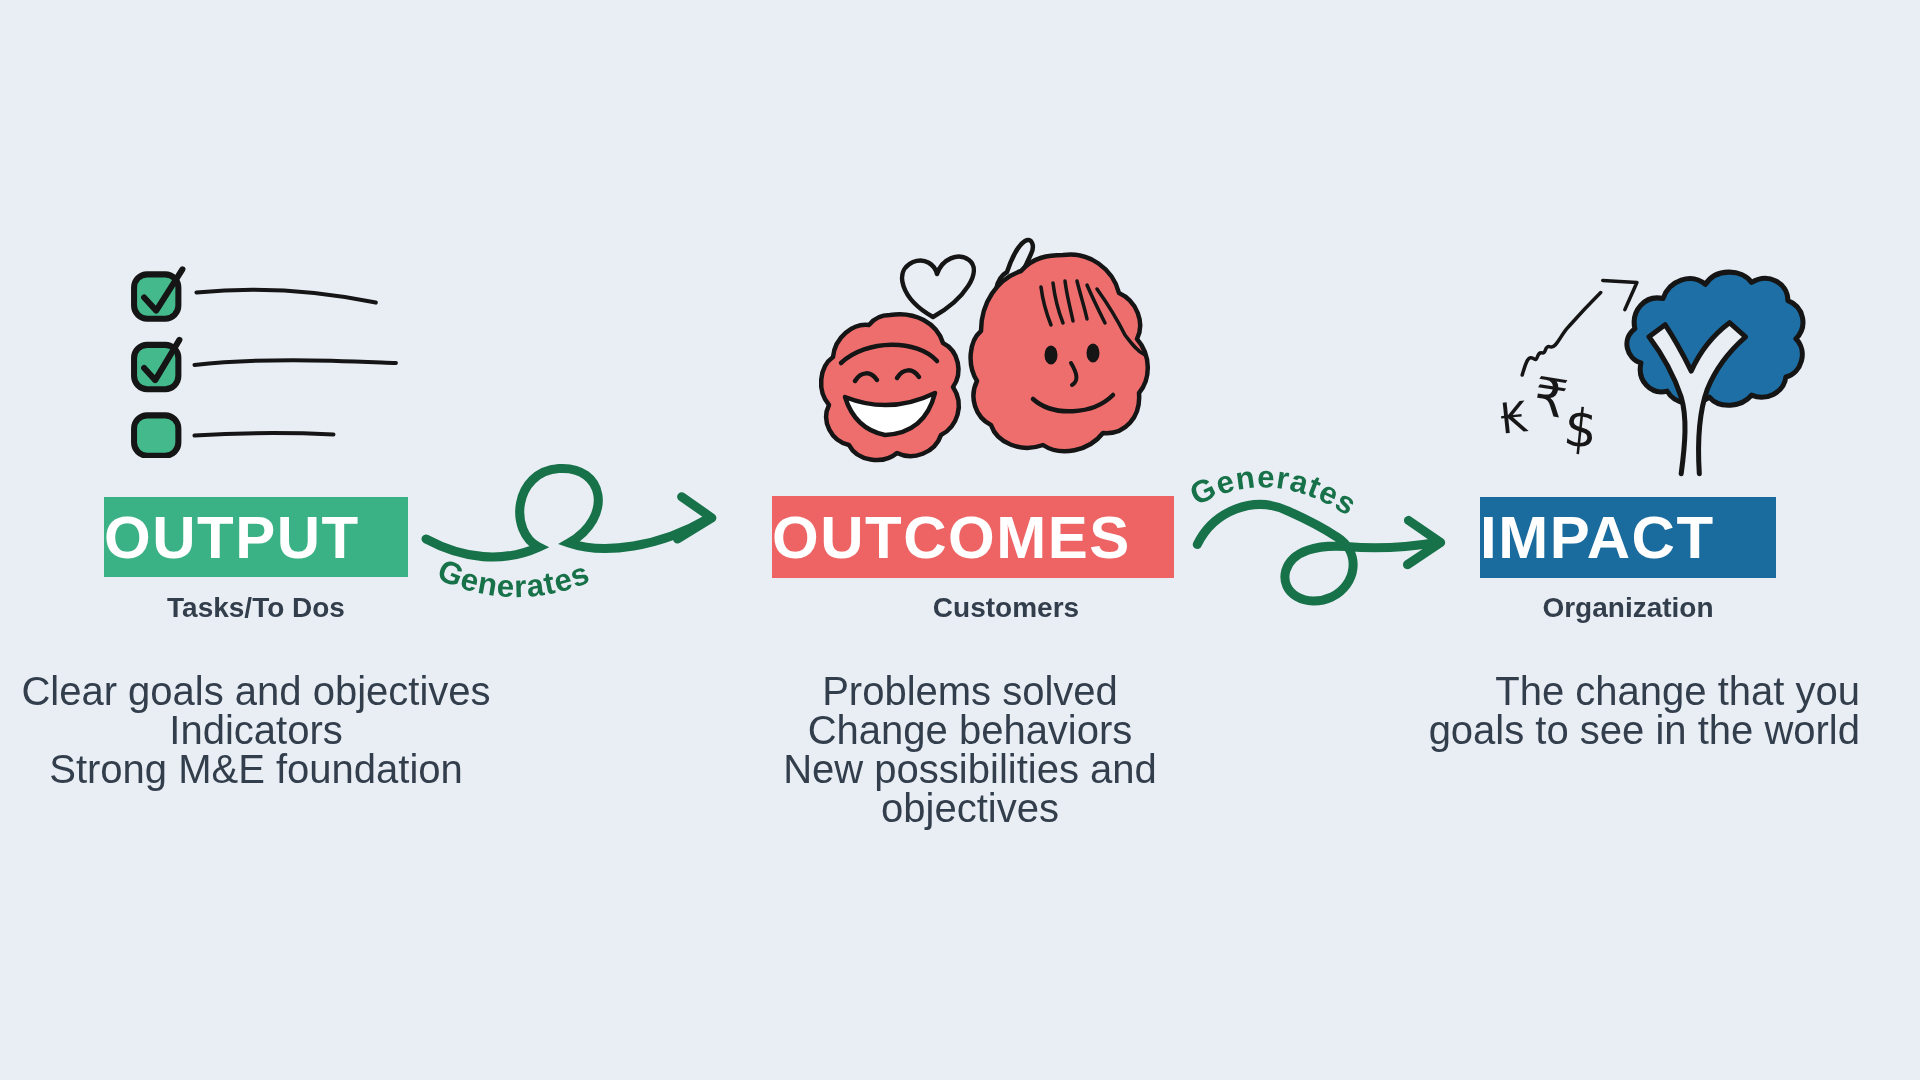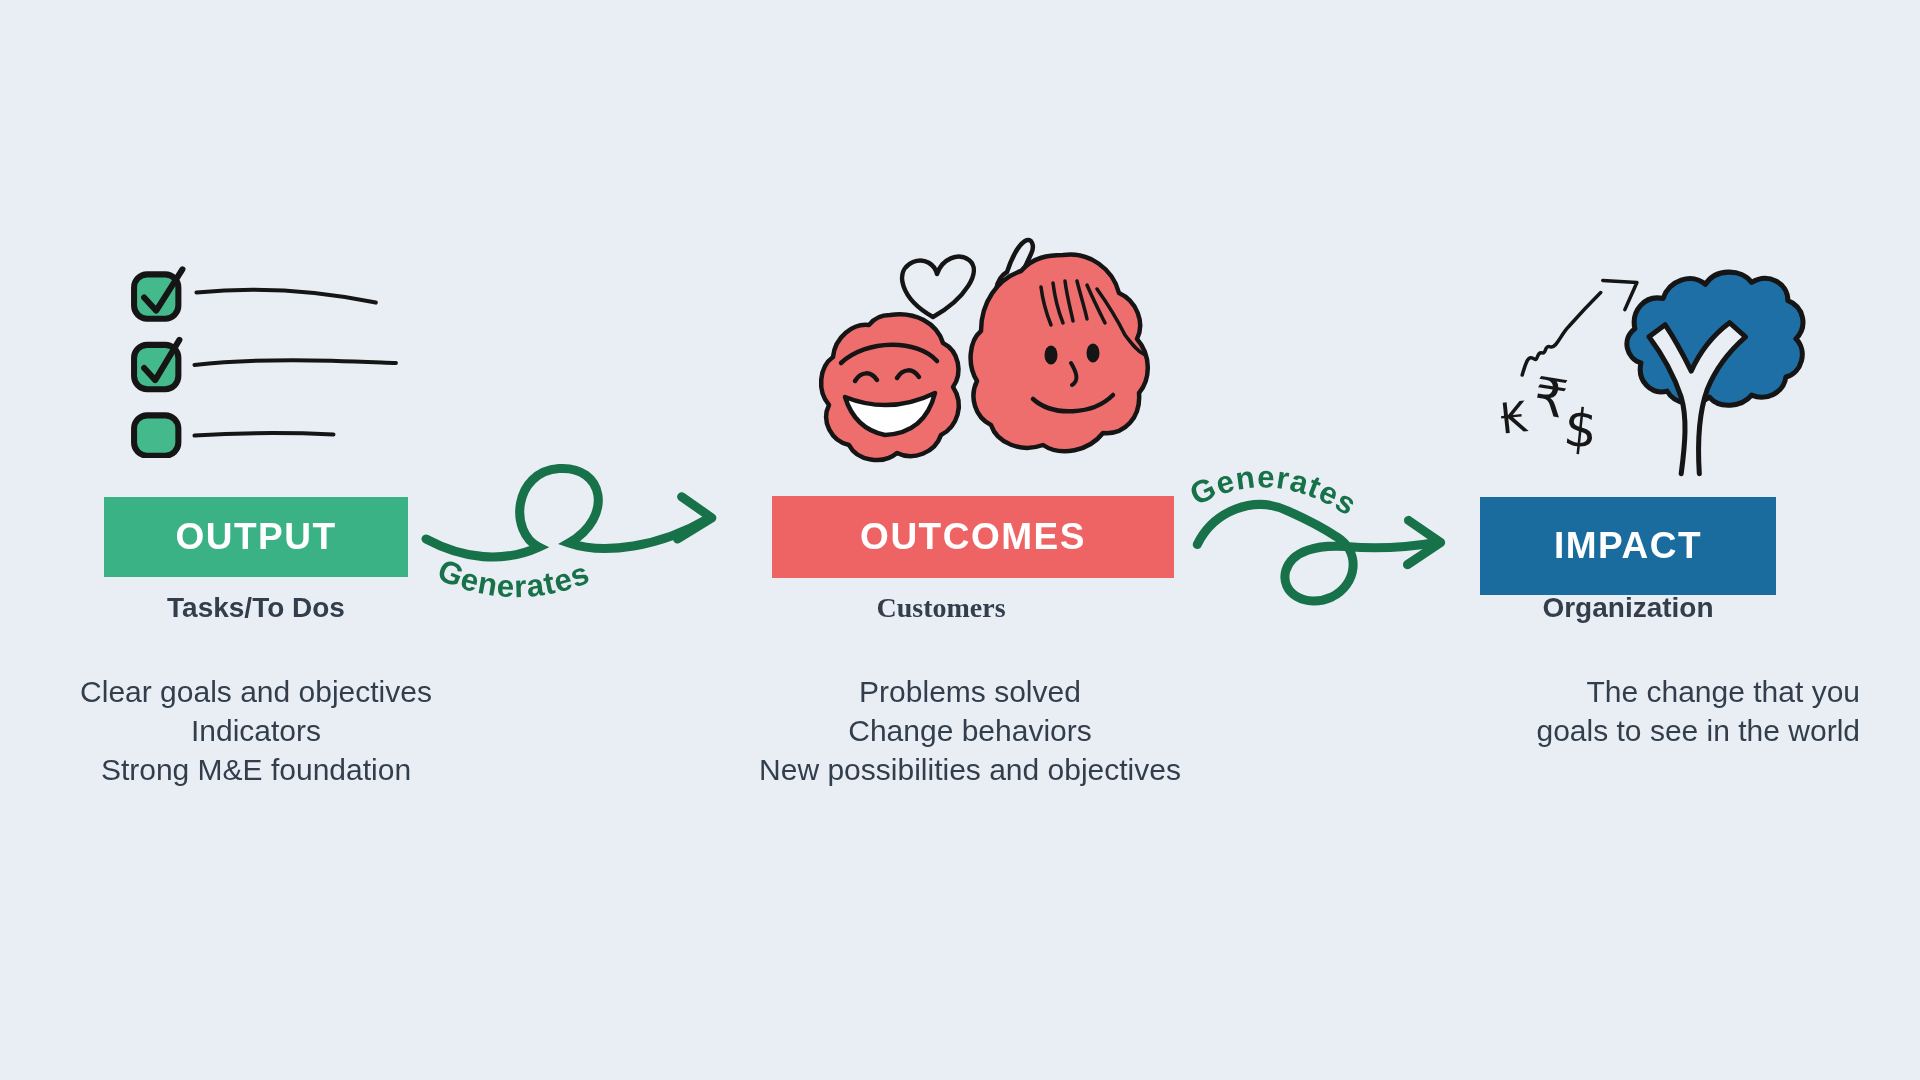--- a/index.html
+++ b/index.html
@@ -6,41 +6,41 @@
   body{
     width:1920px;height:1080px;
     background:#e9eef5;
     font-family:"Liberation Sans", sans-serif;
     overflow:hidden;
     position:relative;
   }
   .stage-canvas{position:absolute;inset:0;width:1920px;height:1080px;}
   .abs{position:absolute;}
   .title-box{
-    display:flex;align-items:center;justify-content:center;
+    display:flex;align-items:center;
     color:#ffffff;
     font-weight:700;
-    font-size:37px;
+    font-size:60px;
     letter-spacing:1.5px;
   }
   .title-box.output{left:104px;top:497px;width:304px;height:80px;background:#3bb286;}
   .title-box.outcomes{left:772px;top:496px;width:402px;height:82px;background:#ee6464;}
-  .title-box.impact{left:1480px;top:497px;width:296px;height:98px;background:#1a6b9e;}
+  .title-box.impact{left:1480px;top:497px;width:296px;height:81px;background:#1a6b9e;}
   .subtitle{
     color:#333e4c;
     font-weight:700;
     font-size:28px;
     text-align:center;
   }
   .subtitle.output{left:104px;top:592px;width:304px;}
-  .subtitle.outcomes{left:740px;top:592px;width:402px;font-family:Liberation Serif, serif;}
+  .subtitle.outcomes{left:805px;top:592px;width:402px;}
   .subtitle.impact{left:1480px;top:592px;width:296px;}
   .description{
     color:#333e4c;
-    font-size:30px;
+    font-size:40px;
     line-height:39px;
     text-align:center;
     font-weight:400;
   }
   .description.output{left:20px;top:672px;width:472px;}
   .description.outcomes{left:730px;top:672px;width:480px;}
   .description.impact{left:1395px;top:672px;width:465px;text-align:right;}
   .illus{display:block;}
   .illus.checklist{left:126px;top:264px;width:282px;height:194px;}
   .illus.customers{left:795px;top:226px;width:370px;height:242px;}

